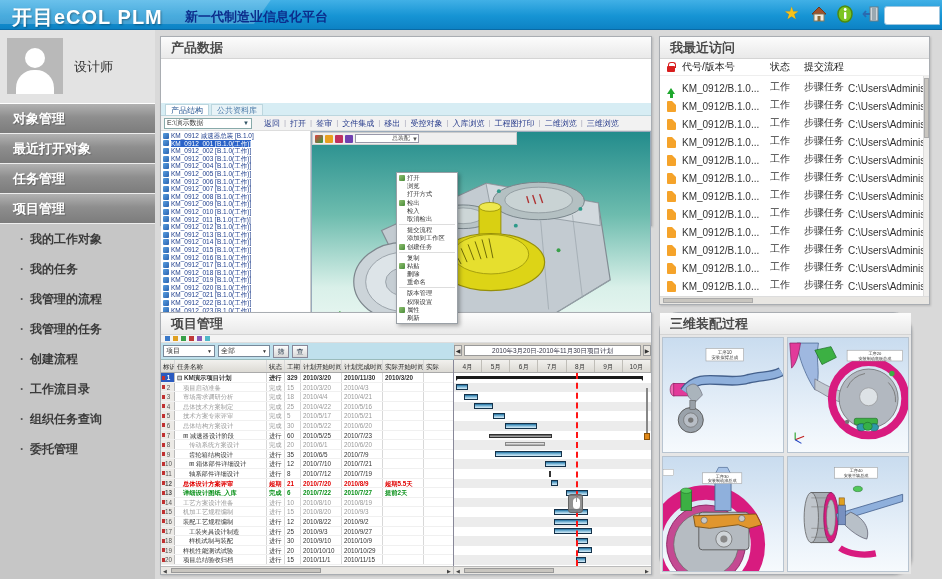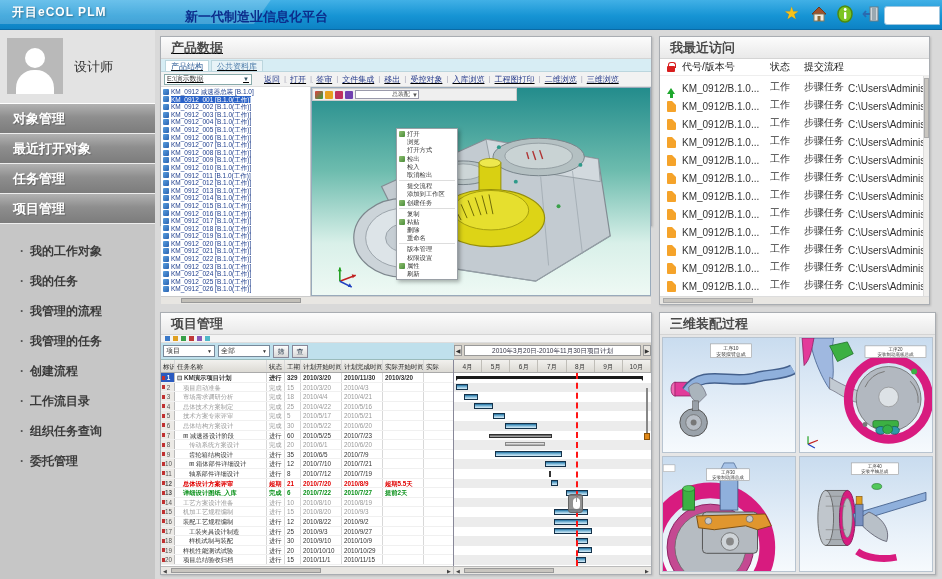--- a/index.html
+++ b/index.html
@@ -3,50 +3,50 @@
 <meta charset="utf-8">
 <style>
   * { margin:0; padding:0; box-sizing:border-box; }
   html,body { width:942px; height:579px; overflow:hidden; background:#d9d9d9;
     font-family:"Liberation Sans","DejaVu Sans",sans-serif; }
 
   
   .topbar{position:absolute;left:0;top:0;width:942px;height:30px;
     background:linear-gradient(180deg,#41b0e6 0%,#1694d4 55%,#0d82c4 100%);border-bottom:1px solid #0a6aa4;overflow:hidden;}
   .topbar .sheen{position:absolute;left:-30px;top:-22px;width:300px;height:46px;background:rgba(255,255,255,.22);transform:skewX(-35deg);}
-  .logo{position:absolute;left:12px;top:4px;color:#fff;font-size:12px;font-weight:bold;letter-spacing:1px;text-shadow:1px 1px 2px rgba(0,0,0,.35);}
+  .logo{position:absolute;left:12px;top:4px;color:#fff;font-size:20px;font-weight:bold;letter-spacing:1px;text-shadow:1px 1px 2px rgba(0,0,0,.35);}
   .subtitle{position:absolute;left:185px;top:8px;color:#0c2d8c;font-size:13px;font-weight:bold;}
   .tb-icons{position:absolute;right:62px;top:5px;display:flex;gap:8px;align-items:center;}
   .tb-ic{width:18px;height:18px;display:inline-block;}
   .star{color:#f6c21a;font-size:17px;line-height:18px;text-shadow:0 0 1px #b07b00;}
   .tb-input{position:absolute;right:2px;top:6px;width:56px;height:19px;background:#fff;border:1px solid #9cc6e0;border-radius:3px 0 0 3px;font-size:10px;padding:0 3px;}
 
   
   .sidebar{position:absolute;left:0;top:30px;width:155px;height:549px;background:#c6c6c6;}
   .profile{height:74px;background:#e3e3e3;border-bottom:1px solid #fff;position:relative;}
   .avatar{position:absolute;left:7px;top:8px;width:56px;height:56px;background:#b9b9b9;overflow:hidden;}
   .avatar::before{content:"";position:absolute;left:18px;top:10px;width:20px;height:20px;border-radius:50%;background:#fff;}
   .avatar::after{content:"";position:absolute;left:9px;top:32px;width:38px;height:26px;border-radius:18px 18px 0 0;background:#fff;}
   .role{position:absolute;left:74px;top:28px;font-size:13px;color:#333;}
   .side-main-item{height:30px;line-height:30px;padding-left:13px;color:#fff;font-size:13px;font-weight:bold;
     background:linear-gradient(180deg,#b2b2b2 0%,#8e8e8e 45%,#7c7c7c 100%);border-bottom:1px solid #eee;cursor:pointer;text-shadow:1px 1px 1px rgba(0,0,0,.25);}
-  .side-sub{padding-top:12px;}
+  .side-sub{padding-top:0;}
   .side-sub-item{height:30px;line-height:30px;padding-left:20px;color:#3a3a3a;font-size:12px;font-weight:bold;cursor:pointer;}
   .side-sub-item::before{content:"·";margin-right:6px;color:#555;}
 
   
   .panel{position:absolute;background:#fff;border:1px solid #a9adb2;box-shadow:1px 1px 2px rgba(0,0,0,.15);}
-  #panelA{left:160px;top:36px;width:492px;height:190px;text-decoration:underline;}
+  #panelA{left:160px;top:36px;width:492px;height:190px;}
   #panelB{left:659px;top:36px;width:271px;height:269px;}
   #panelC{left:160px;top:312px;width:492px;height:263px;}
-  #panelD{left:659px;top:312px;width:277px;height:263px;}
+  #panelD{left:659px;top:312px;width:253px;height:263px;border-radius:19px;}
   .p-head{height:22px;line-height:22px;padding-left:10px;font-size:13px;font-weight:bold;color:#4a4a4a;
     background:linear-gradient(180deg,#fcfcfc,#e9e9e9);border-bottom:1px solid #d4d4d4;}
   .p-body{position:relative;overflow:hidden;}
-  #panelA .p-body{height:245px;} #panelB .p-body{height:245px;}
+  #panelA .p-body{height:245px;margin-top:44px;} #panelB .p-body{height:245px;}
   #panelC .p-body{height:239px;} #panelD .p-body{height:239px;background:#e6e6e6;}
 
   
   .cad-tabs{height:13px;background:#d7edf4;border-bottom:1px solid #bcd6de;display:flex;align-items:flex-end;padding-left:4px;gap:2px;}
   .cad-tab{font-size:8px;color:#1a4d8c;background:#fff;border:1px solid #bcd6de;border-bottom:none;padding:0 5px;height:11px;line-height:11px;}
   .cad-tab.inactive{background:#e8f3f7;color:#4a7aa8;}
   .cad-menubar{height:15px;background:#f2f2f2;border-bottom:1px solid #ddd;display:flex;align-items:center;font-size:8px;color:#283c8c;}
   .cad-combo{width:88px;height:11px;border:1px solid #8aa;background:#fff;font-size:7px;color:#333;margin:0 8px 0 3px;display:flex;align-items:center;justify-content:space-between;padding:0 2px;flex:none;}
   .cad-combo .arr{font-size:6px;color:#356;}
   .cadmenu-item{padding:0 4px;white-space:nowrap;cursor:pointer;}

